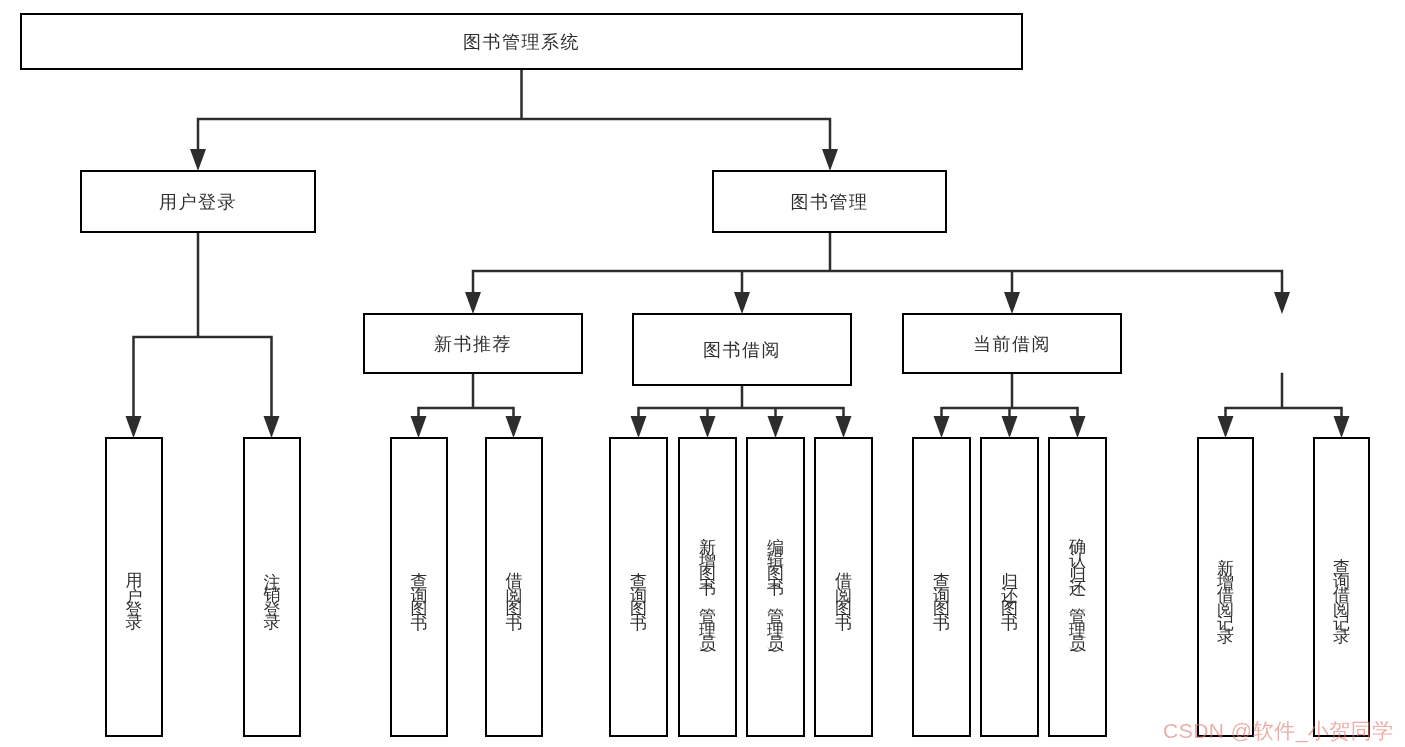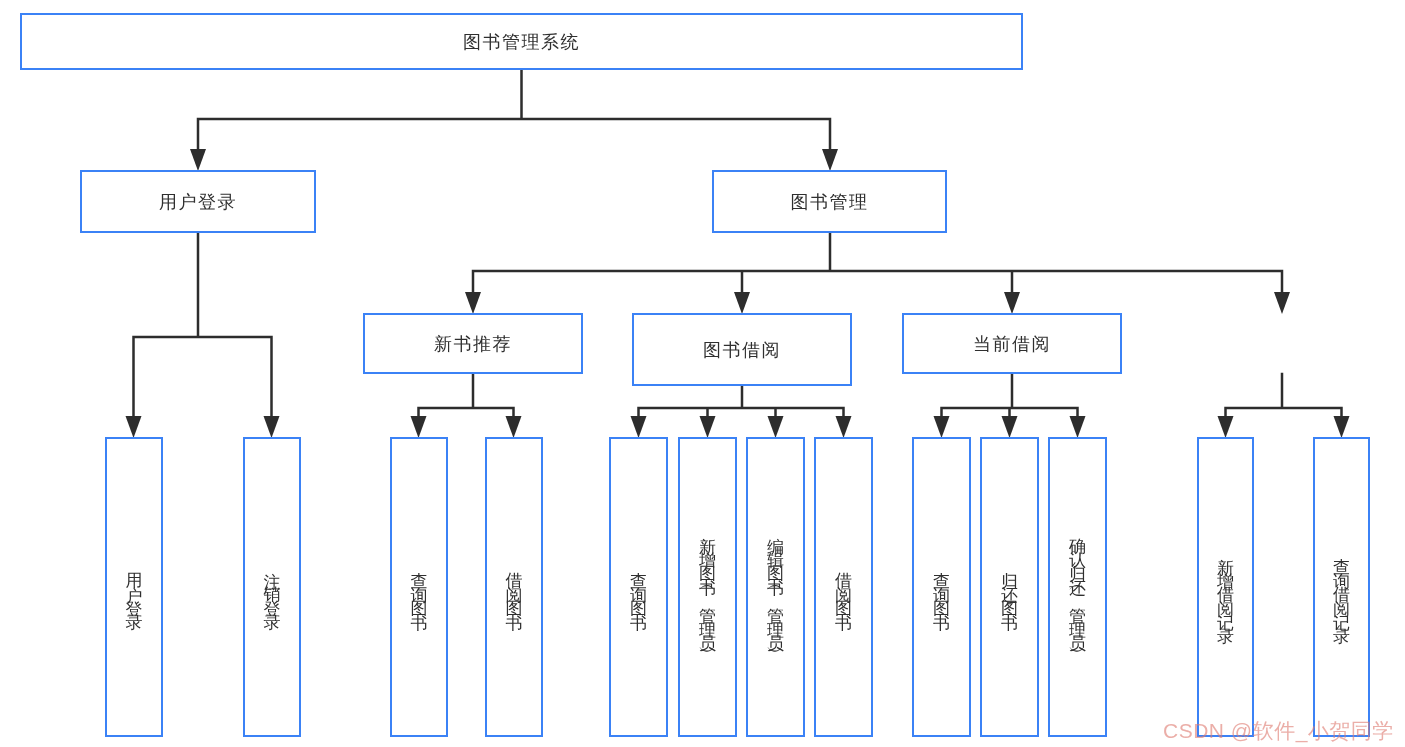--- a/index.html
+++ b/index.html
@@ -9,21 +9,21 @@
     height: 747px;
     background: #ffffff;
     overflow: hidden;
     font-family: "Liberation Sans", "DejaVu Sans", sans-serif;
     color: #2f2f2f;
   }
   svg.wires { position: absolute; left: 0; top: 0; z-index: 1; }
   .node {
     position: absolute;
     box-sizing: border-box;
-    border: 2px solid #3b82f6;
+    border: 2px solid #000000;
     background: #ffffff;
     display: flex;
     align-items: center;
     justify-content: center;
     z-index: 2;
   }
   .hnode { font-size: 18px; letter-spacing: 1.5px; }
   .leaf span {
     writing-mode: vertical-rl;
     text-orientation: mixed;

